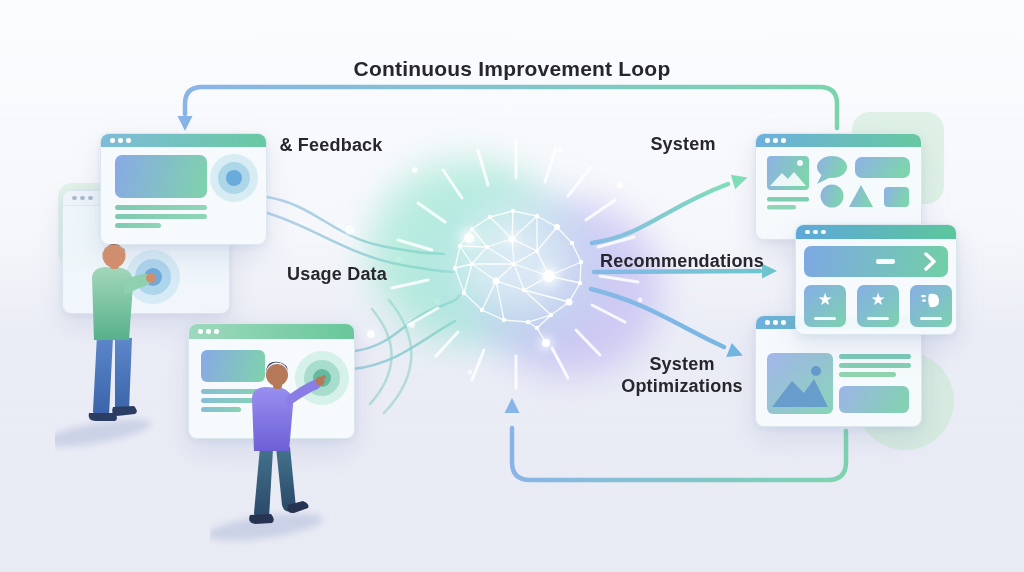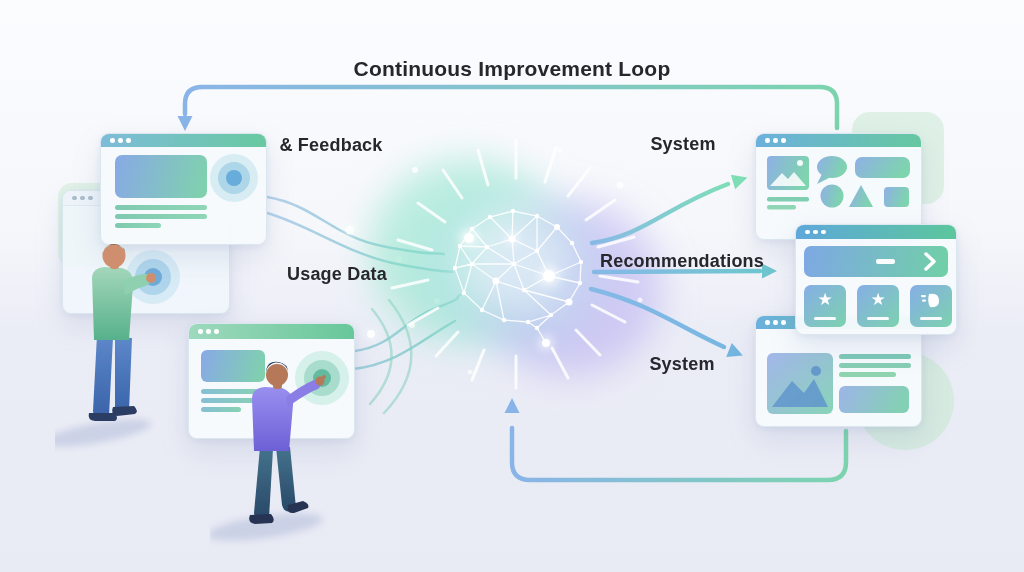--- a/index.html
+++ b/index.html
@@ -433,15 +433,16 @@
   <div class="lbl" style="left:603px;top:133px;width:160px;z-index:6;">
     <div>System</div>
   </div>
 
   <div class="lbl" style="left:572px;top:250px;width:220px;z-index:6;">
     <div>Recommendations</div>
   </div>
 
   <div class="lbl" style="left:592px;top:353px;width:180px;z-index:6;">
     <div>System</div>
+    <div>Optimizations</div>
   </div>
 
 </div>
 
 </body></html>

